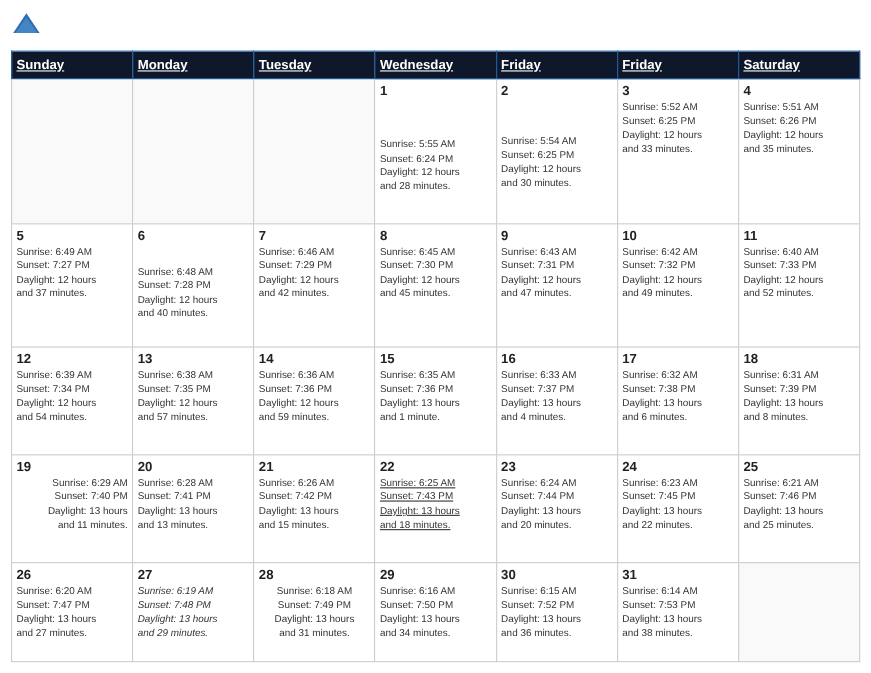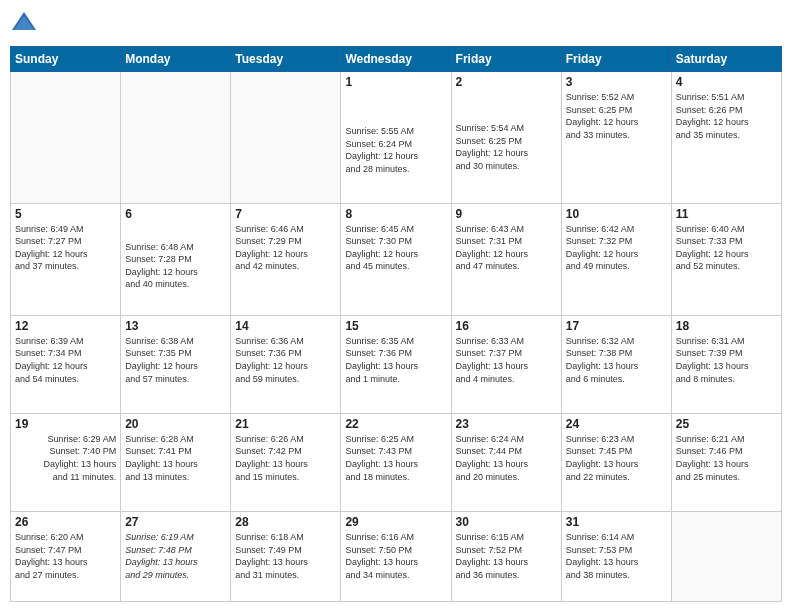--- a/index.html
+++ b/index.html
@@ -60,27 +60,28 @@
       color: #555;
     }
     .calendar {
       flex: 1;
       border: 1px solid #ccc;
       border-collapse: collapse;
       width: 100%;
       table-layout: fixed;
     }
     .calendar th {
-      background: #0369a1;
+      background: #0f172a;
       color: #fff;
       font-size: 12px;
       font-weight: bold;
       padding: 5px 4px;
       text-align: left;
       border: 1px solid #2060a0;
+      text-decoration: underline;
     }
     .calendar td {
       border: 1px solid #ccc;
       vertical-align: top;
       padding: 3px 4px;
       font-size: 9.5px;
       color: #333;
       height: 80px;
       width: calc(100% / 7);
     }
@@ -288,21 +289,21 @@
           </td>
           <td>
             <div class="day-number">21</div>
             <div class="day-info" style="white-space: pre-line;">Sunrise: 6:26 AM
 Sunset: 7:42 PM
 Daylight: 13 hours
 and 15 minutes.</div>
           </td>
           <td>
             <div class="day-number">22</div>
-            <div class="day-info" style="white-space: pre-line;">Sunrise: 6:25 AM
+            <div class="day-info" style="white-space: pre-line; text-decoration: underline;">Sunrise: 6:25 AM
 Sunset: 7:43 PM
 Daylight: 13 hours
 and 18 minutes.</div>
           </td>
           <td>
             <div class="day-number">23</div>
             <div class="day-info" style="white-space: pre-line;">Sunrise: 6:24 AM
 Sunset: 7:44 PM
 Daylight: 13 hours
 and 20 minutes.</div>
@@ -332,21 +333,21 @@
           </td>
           <td>
             <div class="day-number">27</div>
             <div class="day-info" style="white-space: pre-line; font-style: italic;">Sunrise: 6:19 AM
 Sunset: 7:48 PM
 Daylight: 13 hours
 and 29 minutes.</div>
           </td>
           <td>
             <div class="day-number">28</div>
-            <div class="day-info" style="white-space: pre-line;">Sunrise: 6:18 AM
+            <div class="day-info" style="white-space: pre-line; text-align: center;">Sunrise: 6:18 AM
 Sunset: 7:49 PM
 Daylight: 13 hours
 and 31 minutes.</div>
           </td>
           <td>
             <div class="day-number">29</div>
             <div class="day-info" style="white-space: pre-line;">Sunrise: 6:16 AM
 Sunset: 7:50 PM
 Daylight: 13 hours
 and 34 minutes.</div>

